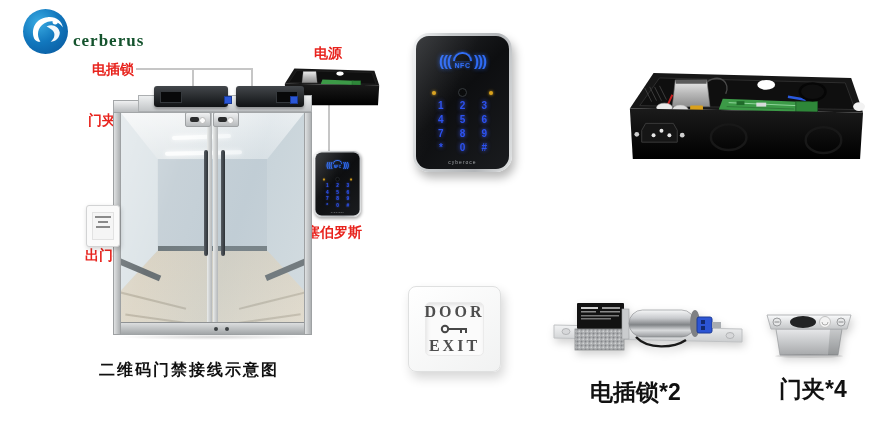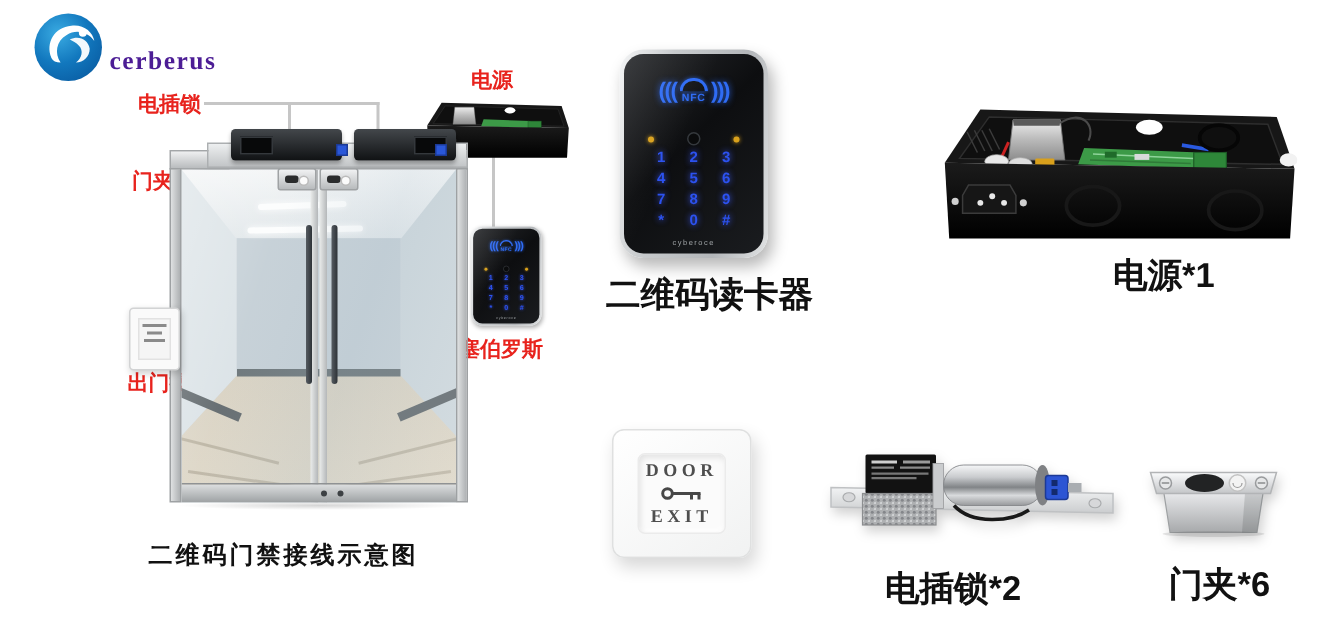--- a/index.html
+++ b/index.html
@@ -4,21 +4,21 @@
 <style>
   html,body{margin:0;padding:0;background:#fff;}
   .stage{position:relative;width:883px;height:425px;background:#ffffff;overflow:hidden;
          font-family:"Liberation Sans",sans-serif;}
   .abs{position:absolute;}
 
   
   .logo-cn{left:72px;top:10px;font-family:"Liberation Serif",serif;font-weight:bold;
            font-size:21px;color:#15497e;letter-spacing:2px;white-space:nowrap;}
   .logo-en{left:73px;top:31px;font-family:"Liberation Serif",serif;font-weight:bold;
-           font-size:17px;color:#4c1d95;letter-spacing:1px;}
+           font-size:17px;color:#14532d;letter-spacing:1px;}
 
   
   .rlabel{color:#e8231d;font-weight:bold;font-size:14px;white-space:nowrap;}
 
   
   .blabel{color:#111;font-weight:bold;font-size:23px;white-space:nowrap;}
 
   
   .wire{background:#c6c6c6;}
 
@@ -97,21 +97,21 @@
   .mini-reader-wrap{left:314px;top:151px;width:48px;height:67px;}
   .mini-reader-wrap .reader{left:0;top:0;transform:scale(.475);transform-origin:0 0;
     box-shadow:2px 3px 6px rgba(0,0,0,.3);}
 
   
   .exit-btn{left:408px;top:286px;width:93px;height:86px;border:1px solid #dfe0e0;border-radius:8px;
     background:linear-gradient(145deg,#ffffff,#f1f2f2);box-shadow:3px 6px 11px rgba(0,0,0,.16);box-sizing:border-box;}
   .exit-inner{position:absolute;inset:15px 16px;border-radius:5px;background:#fbfbfb;border:1px solid #ebebeb;
     box-shadow:inset 1px 2px 4px rgba(0,0,0,.10),inset -1px -2px 3px rgba(255,255,255,.9);
     display:flex;flex-direction:column;justify-content:center;align-items:center;gap:2px;}
-  .exit-word{font-family:"Liberation Serif",serif;font-weight:bold;font-size:12px;
+  .exit-word{font-family:"Liberation Serif",serif;font-weight:bold;font-size:16px;
     letter-spacing:3px;color:#4e4e4e;}
 
   .prod-shadow{filter:drop-shadow(2px 4px 4px rgba(0,0,0,.18));}
 </style>
 </head>
 <body>
 
 <div class="stage">
 
   <svg width="0" height="0" style="position:absolute">
@@ -309,21 +309,20 @@
         <span class="key">7</span>
           <span class="key">8</span>
           <span class="key">9</span>
         <span class="key">*</span>
           <span class="key">0</span>
           <span class="key">#</span>
       </div>
       <div class="reader-brand">cyberoce</div>
     </div>
   </div>
-  <div class="abs blabel" style="left:404px;top:181px">二维码读卡器</div>
 
   <svg class="abs" style="left:618px;top:65px" width="247" height="98" viewBox="0 0 250 95">
     <polygon points="36,6 236,11 248,46 12,42" fill="#171717"></polygon>
     <polygon points="42,11 230,16 240,43 22,39" fill="#0f0f0f" stroke="#2e2e2e" stroke-width="1"></polygon>
     <g stroke="#3c3c3c" stroke-width="1">
       <line x1="27" y1="21" x2="34" y2="35"></line>
         <line x1="32" y1="20" x2="39" y2="34"></line>
       <line x1="37" y1="20" x2="44" y2="34"></line>
         <line x1="42" y1="19" x2="49" y2="33"></line>
     </g>
@@ -347,21 +346,20 @@
     <polygon points="12,42 248,46 245,93 15,93" fill="url(#boxFrontg)"></polygon>
     <path d="M28,57 L56,57 L60,64 L60,76 L24,76 L24,64 Z" fill="#161616" stroke="#3b3b3b" stroke-width="1"></path>
     <circle cx="36" cy="69" r="2" fill="#e8e8e8"></circle>
       <circle cx="44" cy="64.5" r="2" fill="#e8e8e8"></circle>
       <circle cx="52" cy="69" r="2" fill="#e8e8e8"></circle>
     <circle cx="19" cy="68" r="2.4" fill="#cfcfcf"></circle>
       <circle cx="65" cy="69" r="2.4" fill="#cfcfcf"></circle>
     <ellipse cx="112" cy="71" rx="18" ry="13" fill="none" stroke="#181818" stroke-width="2.5"></ellipse>
     <ellipse cx="208" cy="74" rx="18" ry="13" fill="none" stroke="#181818" stroke-width="2.5"></ellipse>
   </svg>
-  <div class="abs blabel" style="left:742px;top:168px">电源*1</div>
 
   <div class="abs exit-btn">
     <div class="exit-inner">
       <div class="exit-word">DOOR</div>
       <svg width="30" height="12" viewBox="0 0 30 12">
         <circle cx="5" cy="6" r="3.2" fill="none" stroke="#474747" stroke-width="2"></circle>
         <line x1="8.4" y1="6" x2="27" y2="6" stroke="#474747" stroke-width="2"></line>
         <line x1="21" y1="6" x2="21" y2="10" stroke="#474747" stroke-width="2"></line>
         <line x1="26" y1="6" x2="26" y2="10" stroke="#474747" stroke-width="2"></line>
       </svg>
@@ -398,15 +396,15 @@
     <polygon points="3,7 87,7 83,21 7,21" fill="url(#clampTopg)" stroke="#b2b4b6" stroke-width="1"></polygon>
     <circle cx="13" cy="14" r="4" fill="#e6e7e8" stroke="#999b9d" stroke-width="1"></circle>
     <line x1="10.5" y1="14" x2="15.5" y2="14" stroke="#8a8c8e" stroke-width="1"></line>
     <circle cx="77" cy="14" r="4" fill="#e6e7e8" stroke="#999b9d" stroke-width="1"></circle>
     <line x1="74.5" y1="14" x2="79.5" y2="14" stroke="#8a8c8e" stroke-width="1"></line>
     <ellipse cx="39" cy="14" rx="13" ry="6" fill="#222324"></ellipse>
     <circle cx="61" cy="14" r="5.5" fill="#f3f3f3" stroke="#c2c2c2" stroke-width="1"></circle>
     <path d="M58 14 a3 3 0 0 0 6 0" fill="none" stroke="#9a9a9a" stroke-width=".8"></path>
     <ellipse cx="45" cy="48" rx="34" ry="2" fill="rgba(0,0,0,.10)"></ellipse>
   </svg>
-  <div class="abs blabel" style="left:779px;top:374px">门夹*6</div>
+  <div class="abs blabel" style="left:779px;top:374px">门夹*4</div>
 
 </div>
 
 </body></html>

